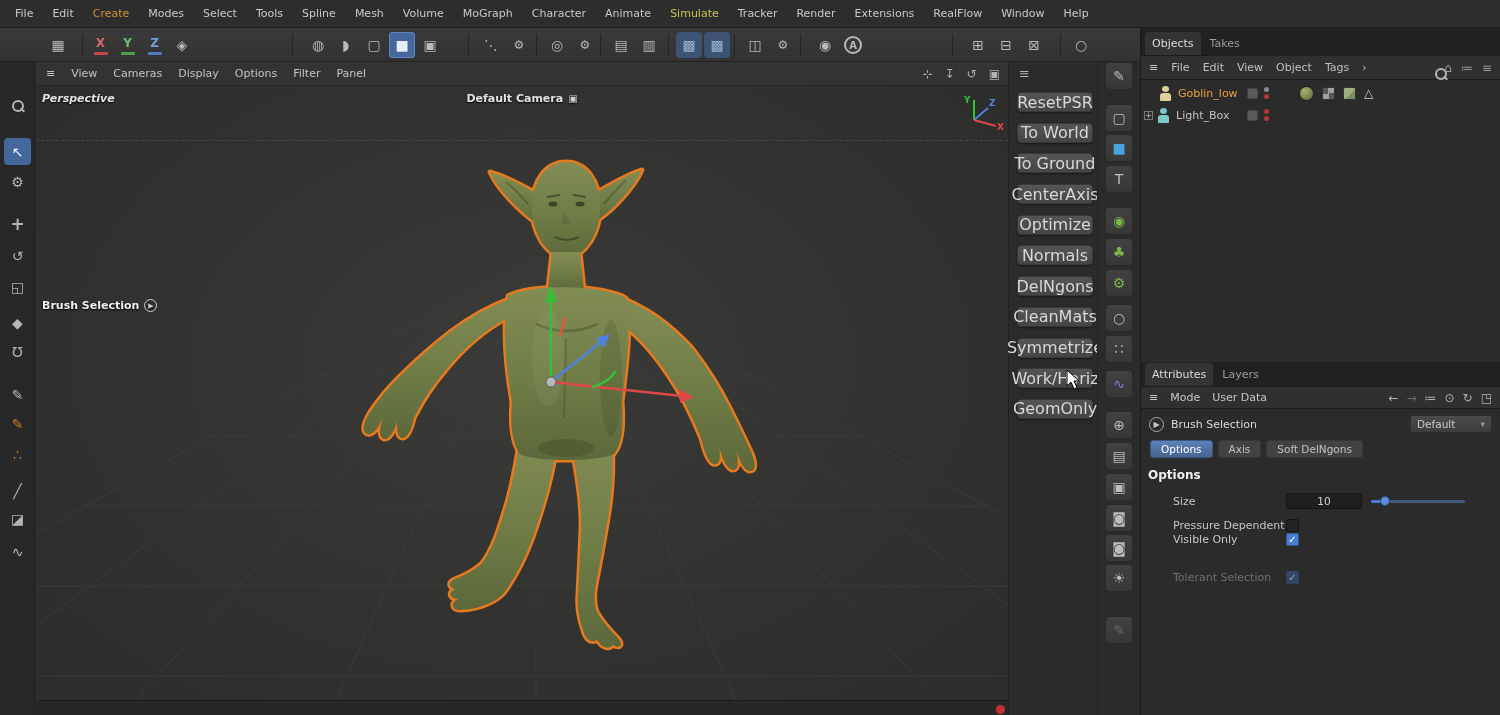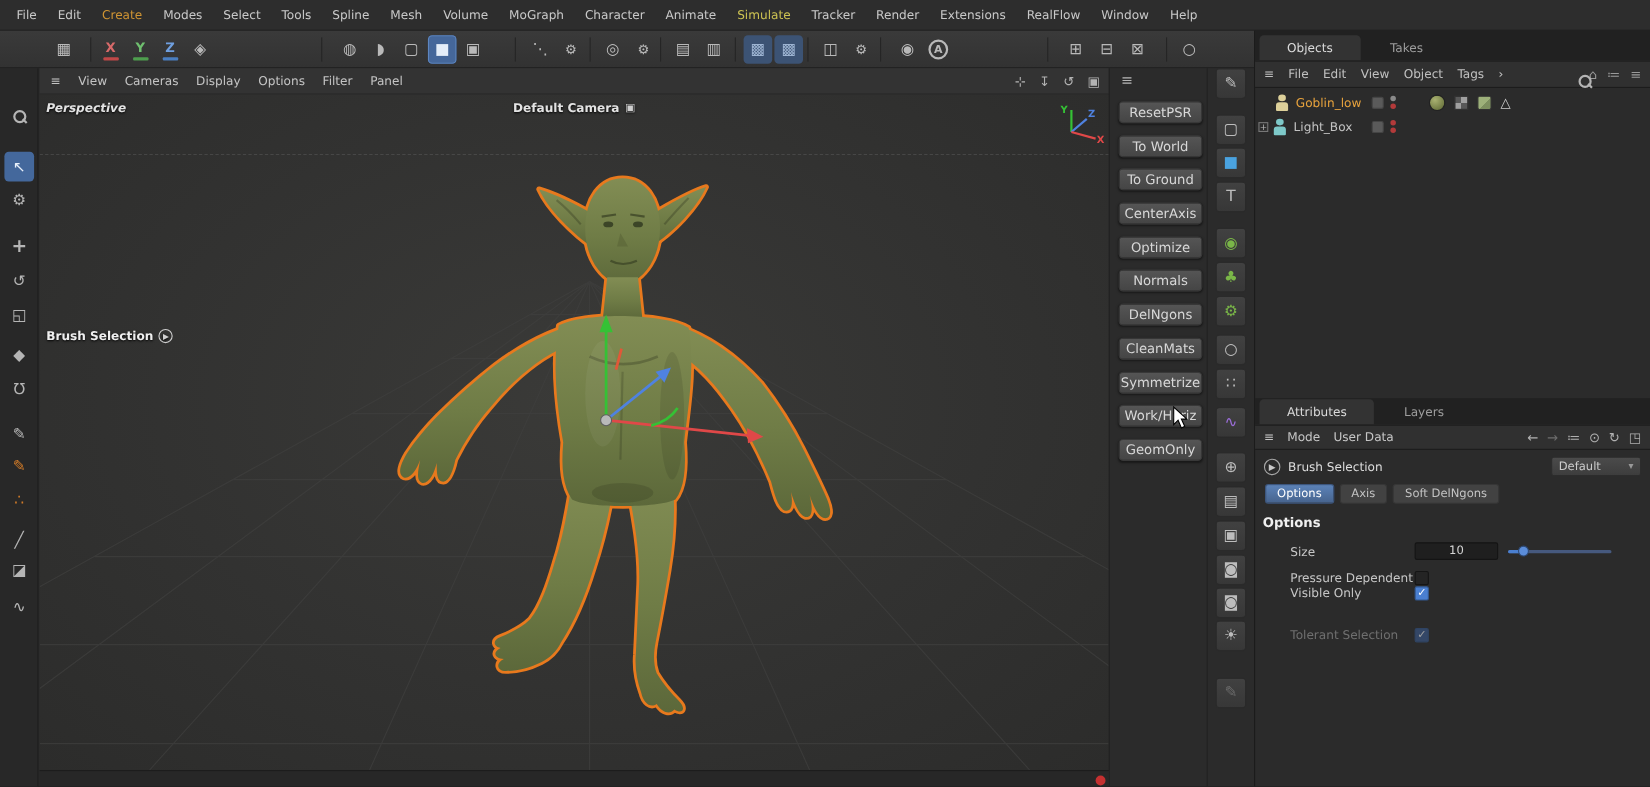--- a/index.html
+++ b/index.html
@@ -47,34 +47,34 @@
   .vp-camera .badge { font-weight:normal; font-size:10px; color:#cfcfcf; }
   .brush-label { position:absolute; left:6px; top:213px; font-weight:bold; color:#efefef; text-shadow:0 1px 2px #000; display:flex; gap:5px; align-items:center; }
   .play-badge { width:13px; height:13px; border:1px solid #cfcfcf; border-radius:50%; font-size:7px; display:flex; align-items:center; justify-content:center; color:#cfcfcf; font-weight:normal; }
   .axis-gizmo { position:absolute; right:4px; top:4px; }
   svg text { font-family:"DejaVu Sans",sans-serif; }
 
   
   .cmd-panel { position:absolute; left:1008px; top:62px; width:89px; height:653px; background:#2b2b2b; border-left:1px solid #222; }
   .cmd-burger { position:absolute; left:10px; top:4px; color:#b5b5b5; font-size:13px; }
   .cmd-buttons { position:absolute; left:8px; top:30px; width:76px; display:flex; flex-direction:column; gap:10.7px; }
-  .cmd-btn { height:20px; background:linear-gradient(#555,#454545); border:1px solid #383838; border-radius:4px; color:#d8d8d8; font-size:12px; display:flex; align-items:center; justify-content:center; box-shadow:0 1px 2px rgba(0,0,0,.45); white-space:nowrap; }
+  .cmd-btn { height:20px; background:linear-gradient(#555,#454545); border:1px solid #383838; border-radius:4px; color:#d8d8d8; font-size:16px; display:flex; align-items:center; justify-content:center; box-shadow:0 1px 2px rgba(0,0,0,.45); white-space:nowrap; }
 
   
   .right-strip { position:absolute; left:1097px; top:62px; width:43px; height:653px; background:#2b2b2b; border-left:1px solid #222; }
   .strip-icon { position:absolute; left:7px; width:28px; height:28px; background:linear-gradient(#414141,#373737); border:1px solid #2a2a2a; border-radius:4px; display:flex; align-items:center; justify-content:center; font-size:14px; color:#bdbdbd; }
   .strip-icon.green { color:#7ab648; }
   .strip-icon.blue { color:#4aa3e0; }
   .strip-icon.purple { color:#9a6dd7; }
   .strip-icon.dim { color:#6a6a6a; }
 
   
   .right-panel { position:absolute; left:1140px; top:28px; width:360px; height:687px; background:#2b2b2b; border-left:1px solid #1b1b1b; }
   .om-tabs { position:absolute; left:0; top:0; width:100%; height:27px; background:#212121; display:flex; align-items:flex-end; padding-left:4px; gap:2px; }
-  .tab { padding:5px 25px; color:#9d9d9d; border-radius:4px 4px 0 0; }
+  .tab { padding:5px 7px; color:#9d9d9d; border-radius:4px 4px 0 0; }
   .tab.active { background:#333; color:#dadada; }
   .om-menu { position:absolute; top:27px; left:0; width:100%; height:25px; background:#303030; border-top:1px solid #1c1c1c; border-bottom:1px solid #1c1c1c; display:flex; align-items:center; gap:13px; padding:0 8px; color:#c0c0c0; }
   .om-menu-icons { margin-left:auto; display:flex; align-items:center; gap:9px; color:#9a9a9a; font-size:12px; }
   .om-tree { position:absolute; top:54px; left:0; width:100%; }
   .tree-row { height:22px; display:flex; align-items:center; position:relative; }
   .expander { width:9px; height:9px; border:1px solid #777; color:#bbb; font-size:8px; line-height:7px; text-align:center; margin:0 4px 0 3px; background:#2e2e2e; }
   .figure-icon { width:13px; height:15px; position:relative; margin-right:6px; flex:none; }
   .figure-icon::before { content:""; position:absolute; top:0; left:3px; width:7px; height:6px; border-radius:50%; background:currentColor; }
   .figure-icon::after { content:""; position:absolute; top:7px; left:1px; width:11px; height:8px; border-radius:3px 3px 1px 1px; background:currentColor; }
   .obj-label { color:#c3c3c3; }

